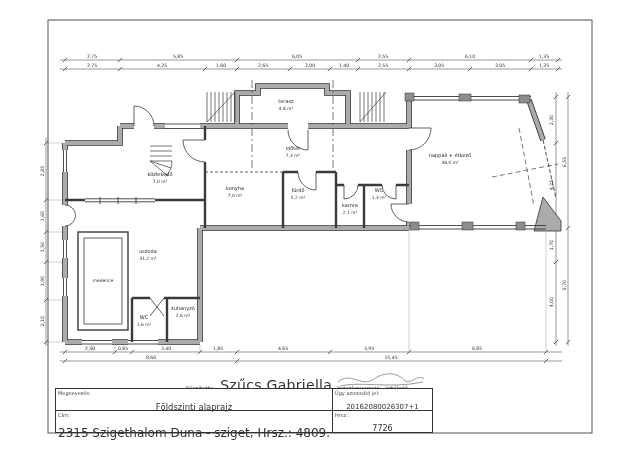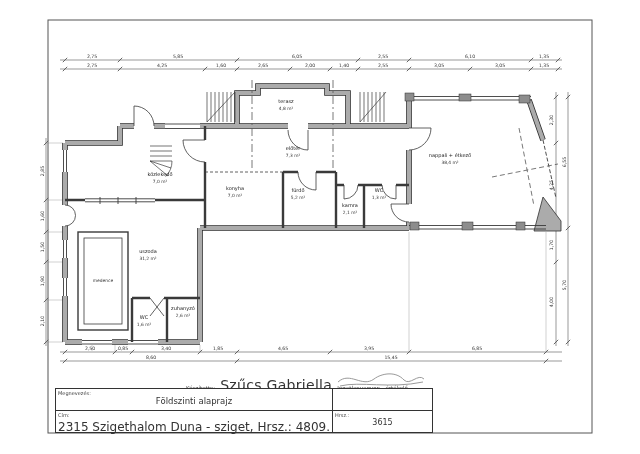--- a/index.html
+++ b/index.html
@@ -15,21 +15,21 @@
   .prepared .nm{font-size:14px;color:#333;letter-spacing:0.3px;}
   .tb{position:absolute;left:55px;top:388px;width:378px;height:45px;
       border:1px solid #333;box-sizing:border-box;background:#fff;}
   .tb-row{display:flex;box-sizing:border-box;}
   .tb-row.r1{height:22px;border-bottom:1px solid #333;}
   .tb-row.r2{height:22px;}
   .tb-cell{position:relative;box-sizing:border-box;height:100%;}
   .tb-cell.cl{width:277px;border-right:1px solid #333;}
   .tb-cell.cr{width:99px;}
   .tb-label{position:absolute;left:2px;top:1px;font-size:5px;color:#444;}
-  .tb-value{position:absolute;left:0;right:0;text-align:center;color:#333;}
+  .tb-value{position:absolute;left:0;right:0;text-align:center;color:#333;margin-top:6px;}
   .v-name{top:7px;font-size:8.5px;}
   .v-addr{top:9px;font-size:12px;}
   .v-case{top:8px;font-size:7px;}
   .v-hrsz{top:7px;font-size:8px;}
 </style>
 </head>
 <body>
 
 <div class="sheet">
 
@@ -238,26 +238,30 @@
     <span class="nm">Szűcs Gabriella</span>
     <span class="sm">Ingatlanvagyon - értékelő</span>
   </div>
 
   <div class="tb">
     <div class="tb-row r1">
       <div class="tb-cell cl">
         <span class="tb-label">Megnevezés:</span>
         <div class="tb-value v-name">Földszinti alaprajz</div>
       </div>
+      <div class="tb-cell cr">
+        <span class="tb-label">Ügy azonosító jel:</span>
+        <div class="tb-value v-case">20162080026307+1</div>
+      </div>
     </div>
     <div class="tb-row r2">
       <div class="tb-cell cl">
         <span class="tb-label">Cím:</span>
         <div class="tb-value v-addr">2315 Szigethalom Duna - sziget, Hrsz.: 4809.</div>
       </div>
       <div class="tb-cell cr">
         <span class="tb-label">Hrsz.:</span>
-        <div class="tb-value v-hrsz">3615</div>
+        <div class="tb-value v-hrsz">7726</div>
       </div>
     </div>
   </div>
 
 </div>
 
 </body></html>

